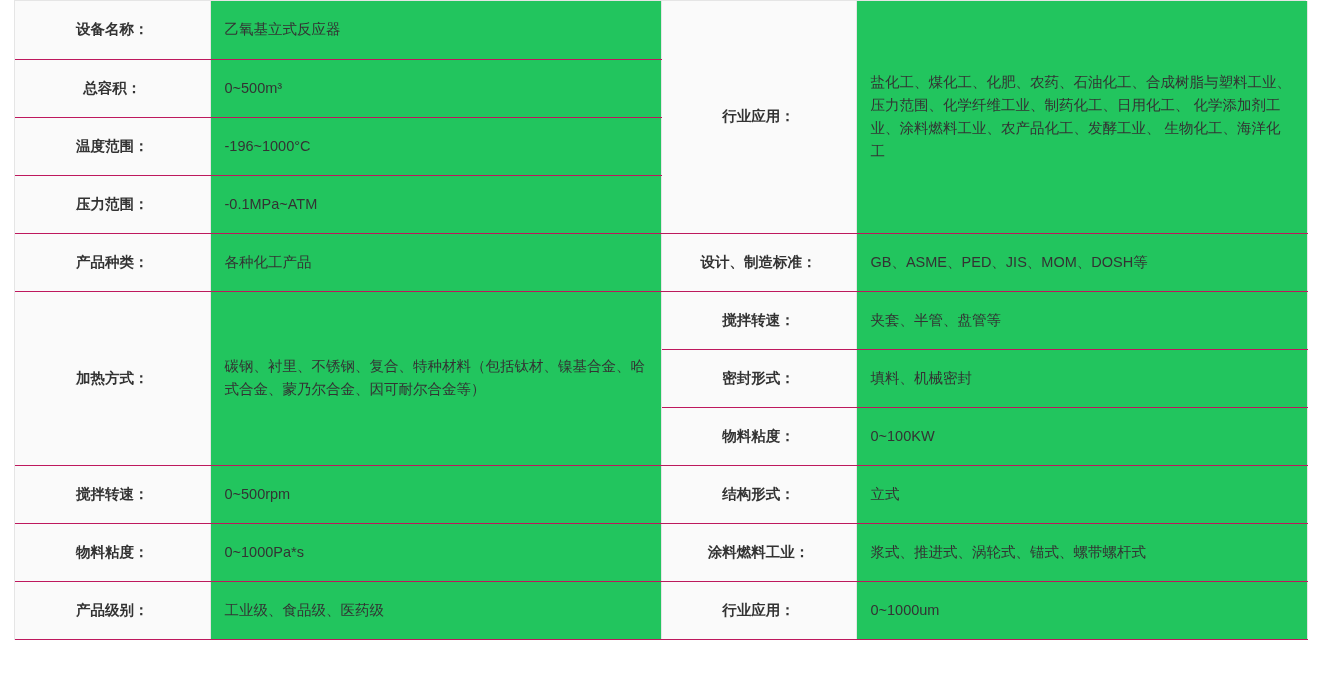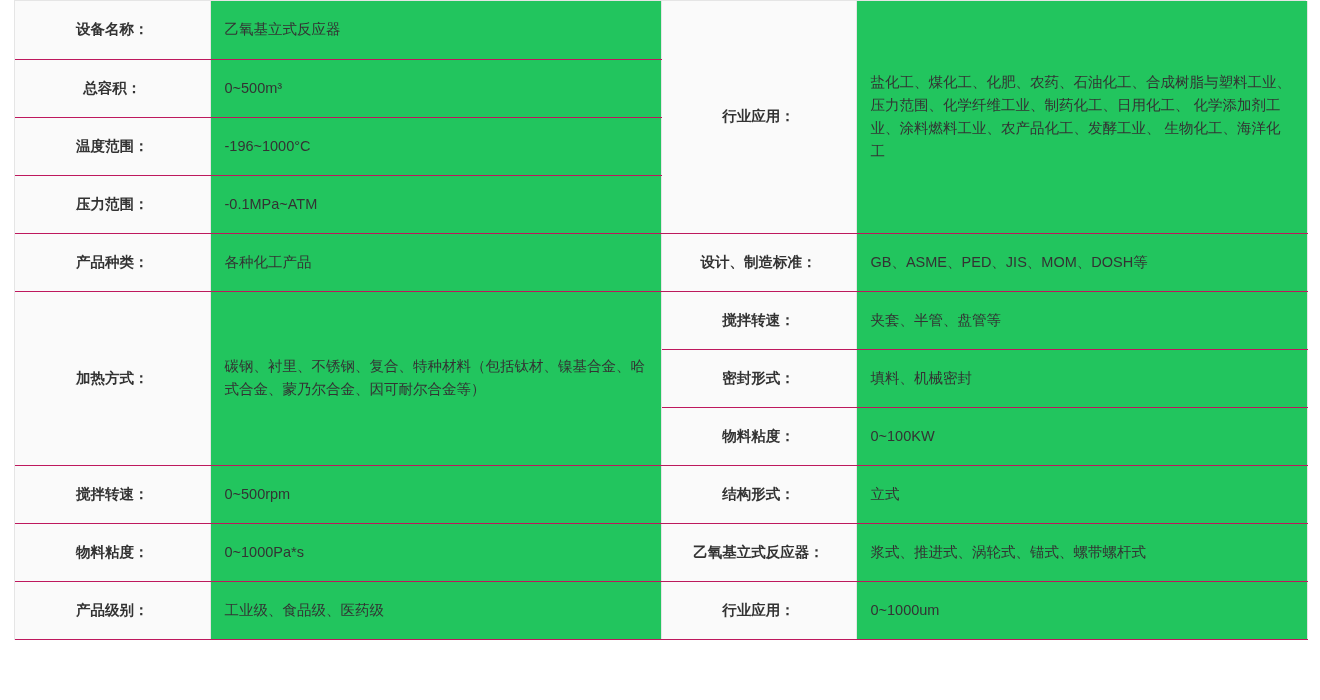--- a/index.html
+++ b/index.html
@@ -124,21 +124,21 @@
         </tr>
         <tr>
           <td class="label" style="height:58px">搅拌转速：</td>
           <td class="value">0~500rpm</td>
           <td class="label">结构形式：</td>
           <td class="value">立式</td>
         </tr>
         <tr>
           <td class="label" style="height:58px">物料粘度：</td>
           <td class="value">0~1000Pa*s</td>
-          <td class="label">乙氧基立式反应器：</td>
+          <td class="label">涂料燃料工业：</td>
           <td class="value">浆式、推进式、涡轮式、锚式、螺带螺杆式</td>
         </tr>
         <tr>
           <td class="label" style="height:58px">产品级别：</td>
           <td class="value">工业级、食品级、医药级</td>
           <td class="label">行业应用：</td>
           <td class="value">0~1000um</td>
         </tr>
       </tbody>
     </table>

